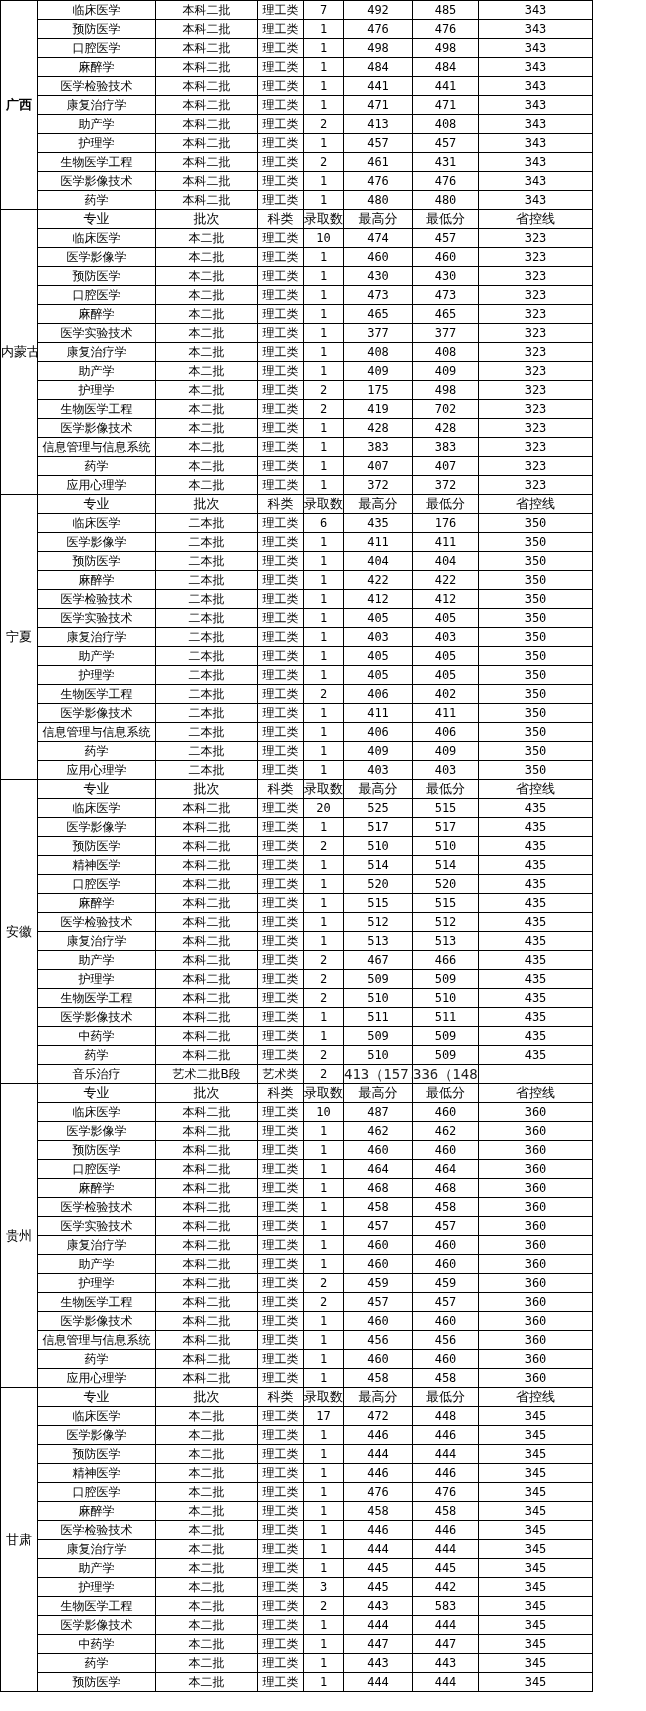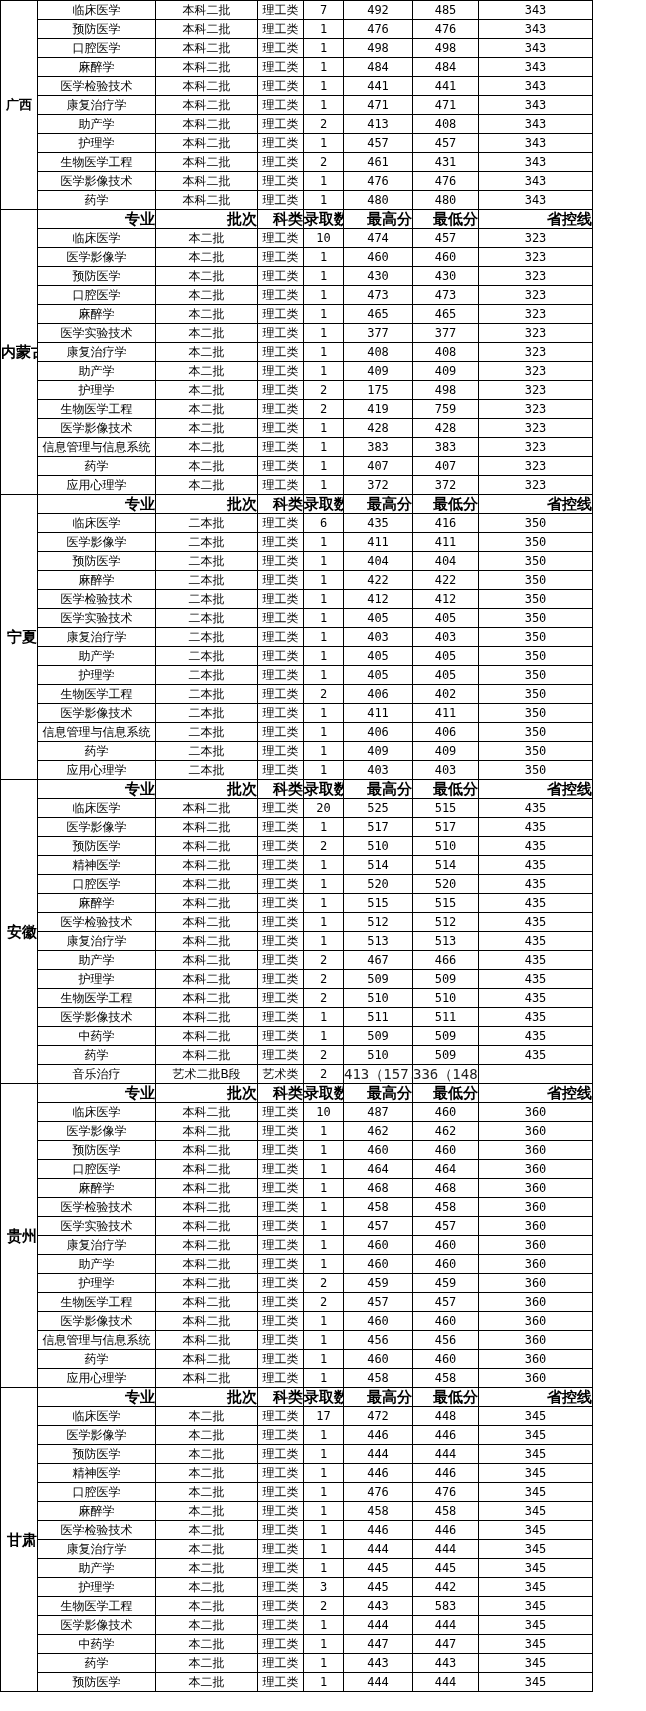--- a/index.html
+++ b/index.html
@@ -16,21 +16,21 @@
   table.admit td {
     border: 1px solid #000;
     height: 18px;
     padding: 0;
     text-align: center;
     vertical-align: middle;
     white-space: nowrap;
     overflow: hidden;
     line-height: 18px;
   }
-  table.admit tr.hdr td { font-weight: bold; font-size: 15px; text-align: right; }
+  table.admit tr.hdr td { font-weight: normal; font-size: 13px; }
   table.admit td.prov { font-weight: bold; font-size: 13px; border-radius: 16px; }
   table.admit td.num { font-family: "DejaVu Sans Mono", monospace; font-size: 12px; }
   table.admit td.small { font-family: "DejaVu Sans Mono", monospace; font-size: 14px; color: #222; }
 </style>
 </head>
 <body>
 
 <table class="admit">
   <colgroup>
     <col style="width:37px">
@@ -233,21 +233,21 @@
         <td class="num">175</td>
         <td class="num">498</td>
         <td class="num">323</td>
       </tr>
       <tr>
         <td>生物医学工程</td>
         <td>本二批</td>
         <td>理工类</td>
         <td class="num">2</td>
         <td class="num">419</td>
-        <td class="num">759</td>
+        <td class="num">702</td>
         <td class="num">323</td>
       </tr>
       <tr>
         <td>医学影像技术</td>
         <td>本二批</td>
         <td>理工类</td>
         <td class="num">1</td>
         <td class="num">428</td>
         <td class="num">428</td>
         <td class="num">323</td>
@@ -288,21 +288,21 @@
         <td>最高分</td>
         <td>最低分</td>
         <td>省控线</td>
       </tr>
       <tr>
         <td>临床医学</td>
         <td>二本批</td>
         <td>理工类</td>
         <td class="num">6</td>
         <td class="num">435</td>
-        <td class="num">416</td>
+        <td class="num">176</td>
         <td class="num">350</td>
       </tr>
       <tr>
         <td>医学影像学</td>
         <td>二本批</td>
         <td>理工类</td>
         <td class="num">1</td>
         <td class="num">411</td>
         <td class="num">411</td>
         <td class="num">350</td>

